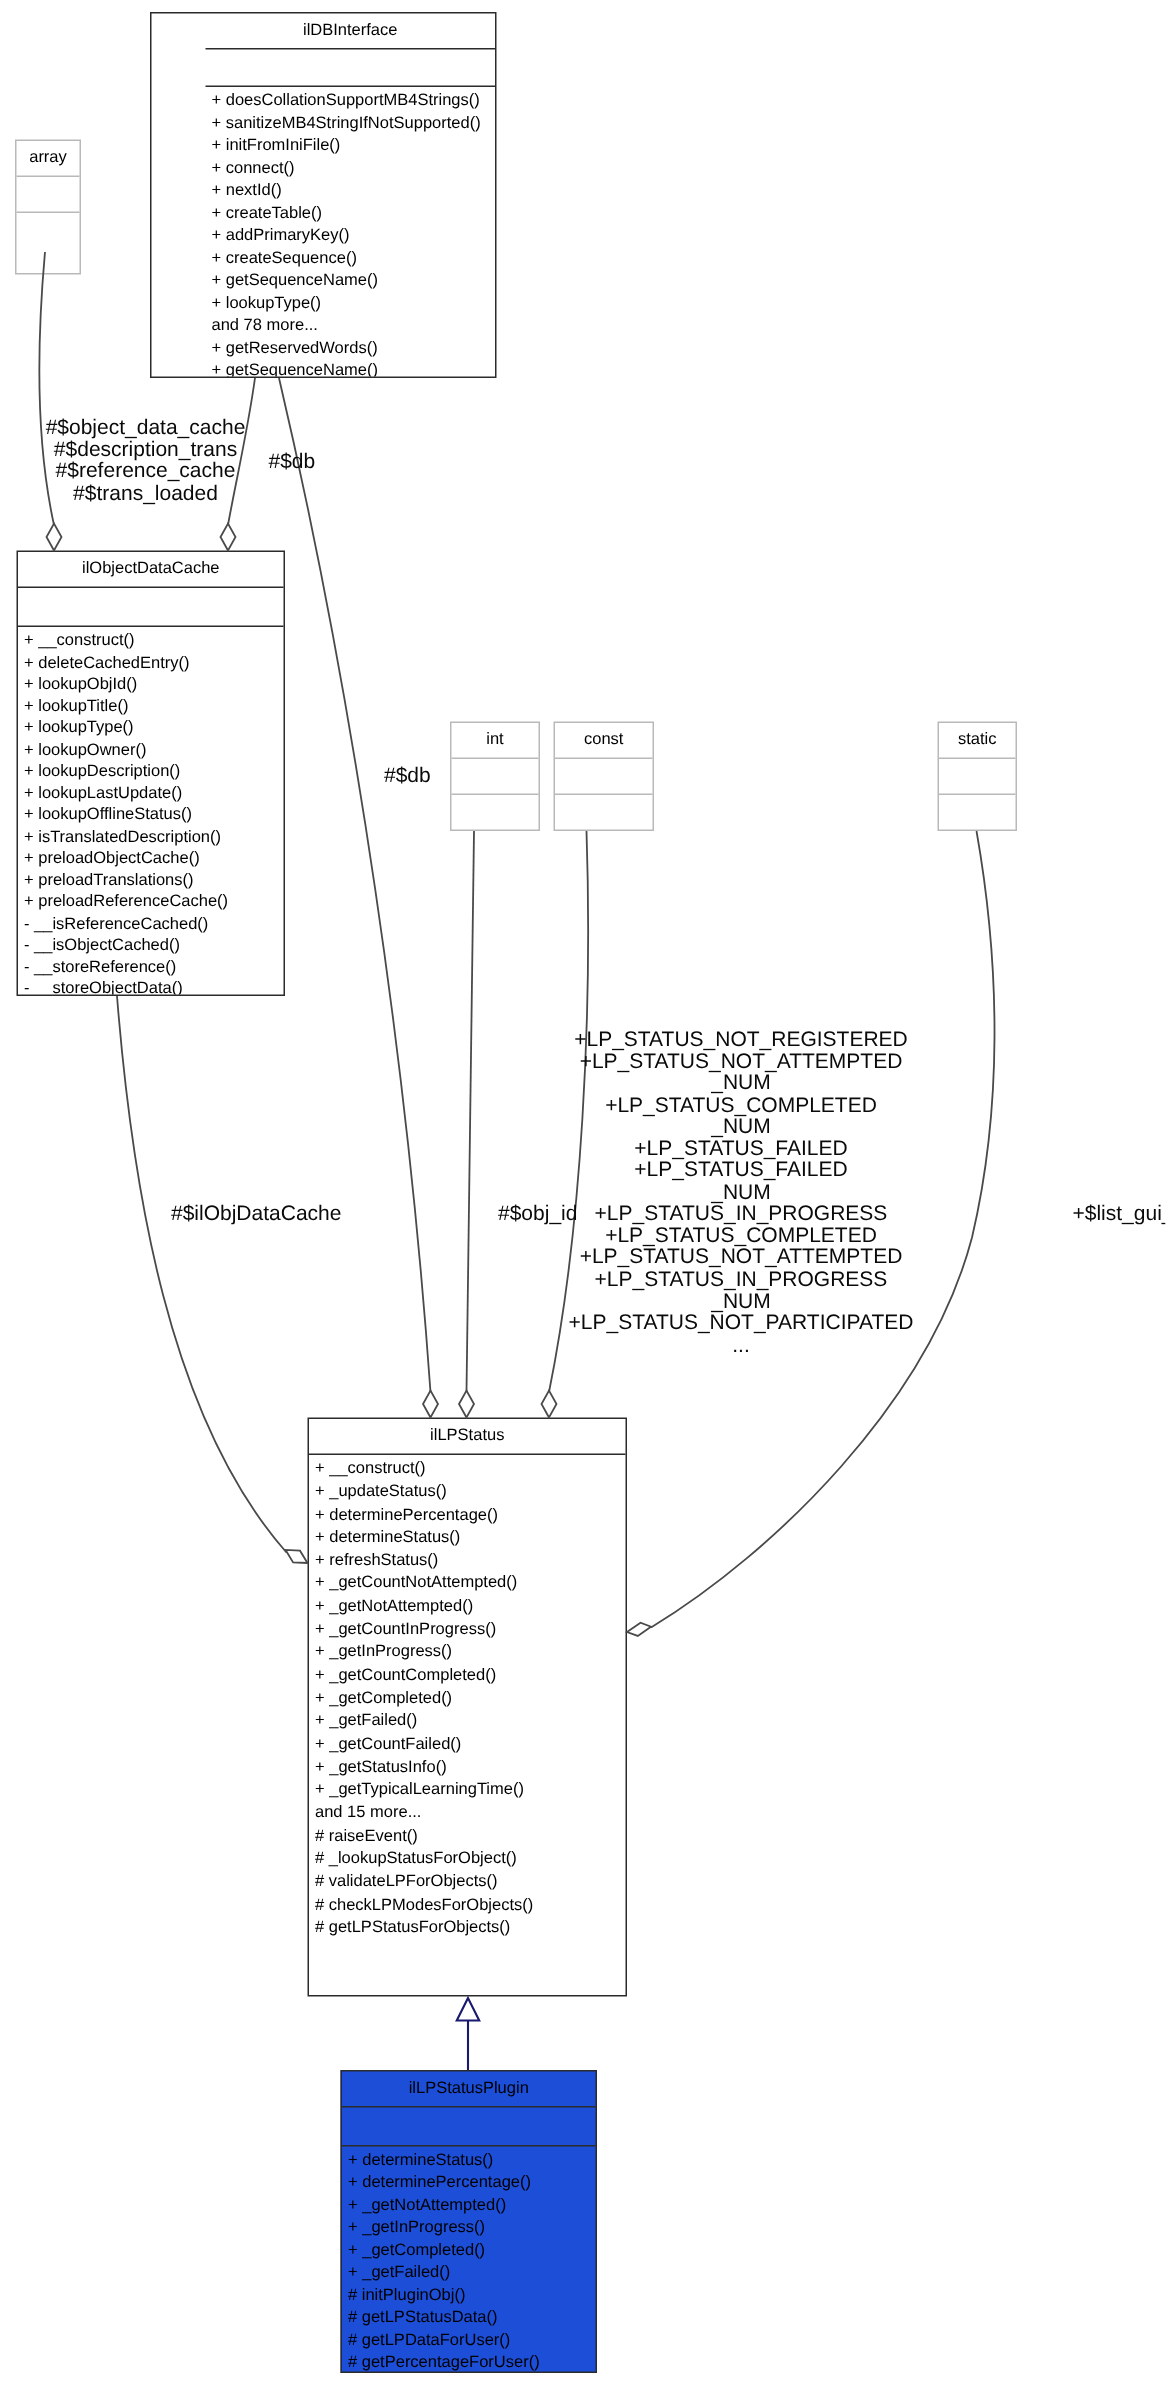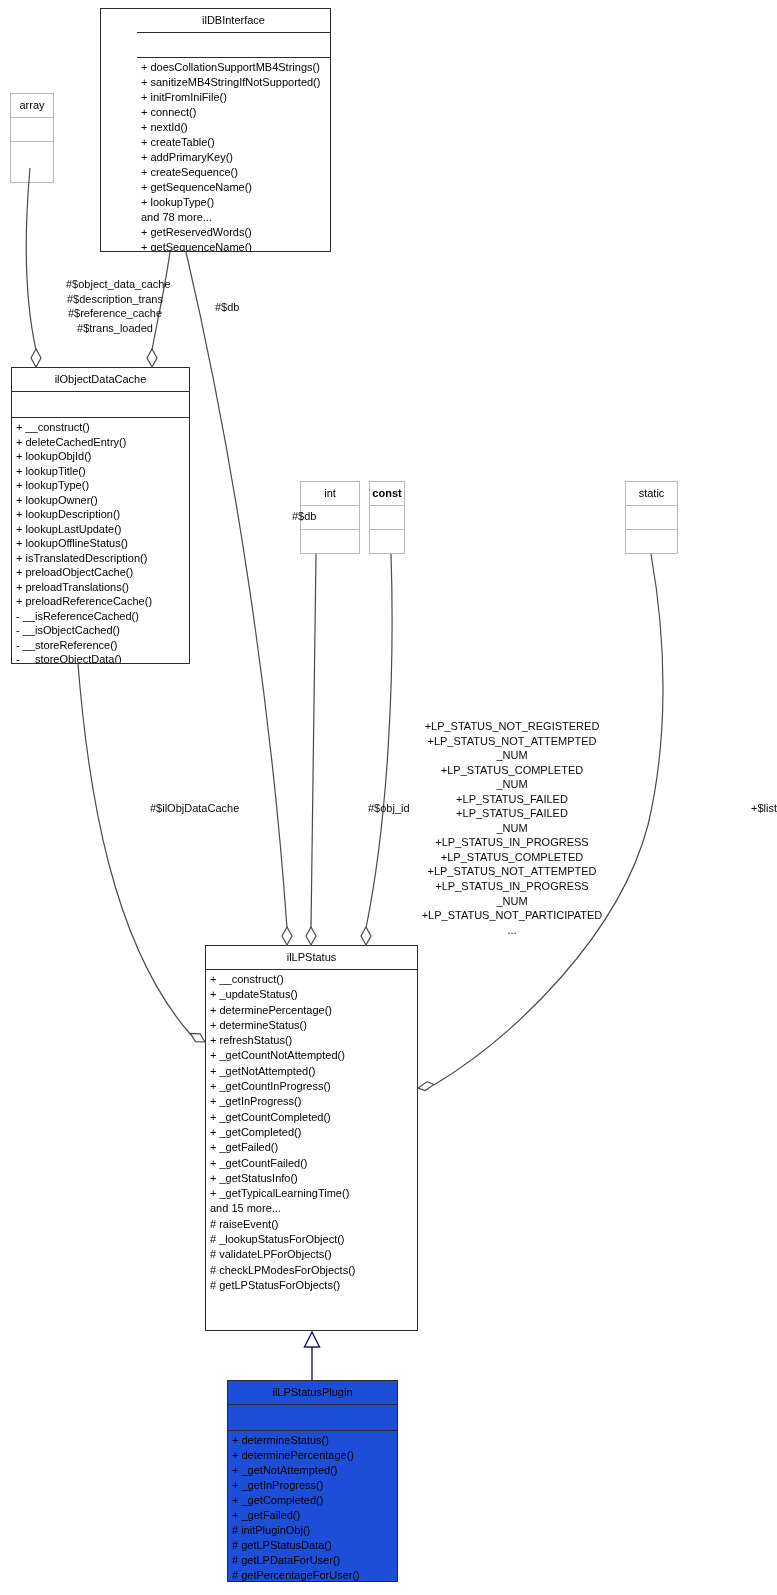--- a/index.html
+++ b/index.html
@@ -49,25 +49,24 @@
   .section.list { padding-top: 2px; }
   .member-row {
     padding: 0 4px;
     line-height: var(--lh, 15px);
     white-space: nowrap;
   }
 
   .edge-label {
     position: absolute;
     z-index: 4;
-    font-size: 11px;
+    font-size: 14px;
     line-height: 14.5px;
     white-space: pre-line;
     color: #0a0a0a;
-    padding-left: 36px;
   }
   .edge-label.center { text-align: center; }
 </style>
 </head>
 <body>
 
 <div class="canvas">
 
   <svg class="edges" viewBox="0 0 777 1595" fill="none">
 
@@ -145,21 +144,21 @@
         <div class="member-row">- __storeObjectData()</div>
       </div>
   </div>
 
   <div class="class-box grey" style="left:300px; top:481px; width:60px; height:73px;">
     <div class="cb-title">int</div>
     <div class="section sep" style="flex:0 0 24px;"></div>
     <div class="section sep" style="flex:1 1 auto;"></div>
   </div>
 
-  <div class="class-box grey" style="left:369px; top:481px; width:36px; height:73px;font-weight:bold;">
+  <div class="class-box grey" style="left:369px; top:481px; width:67px; height:73px;">
     <div class="cb-title">const</div>
     <div class="section sep" style="flex:0 0 24px;"></div>
     <div class="section sep" style="flex:1 1 auto;"></div>
   </div>
 
   <div class="class-box grey" style="left:625px; top:481px; width:53px; height:73px;">
     <div class="cb-title">static</div>
     <div class="section sep" style="flex:0 0 24px;"></div>
     <div class="section sep" style="flex:1 1 auto;"></div>
   </div>
@@ -214,21 +213,21 @@
 #$trans_loaded</div>
 
   <div class="edge-label" style="left:179px; top:300px;">#$db</div>
 
   <div class="edge-label" style="left:256px; top:509px;">#$db</div>
 
   <div class="edge-label" style="left:114px; top:801px;">#$ilObjDataCache</div>
 
   <div class="edge-label" style="left:316px; top:801px;margin-left:16px;">#$obj_id</div>
 
-  <div class="edge-label center" style="left:372px; top:719px; width:244px; line-height:14.55px;text-align:center;">+LP_STATUS_NOT_REGISTERED
+  <div class="edge-label center" style="left:372px; top:685px; width:244px; line-height:14.55px;text-align:center;">+LP_STATUS_NOT_REGISTERED
 +LP_STATUS_NOT_ATTEMPTED
 _NUM
 +LP_STATUS_COMPLETED
 _NUM
 +LP_STATUS_FAILED
 +LP_STATUS_FAILED
 _NUM
 +LP_STATUS_IN_PROGRESS
 +LP_STATUS_COMPLETED
 +LP_STATUS_NOT_ATTEMPTED

